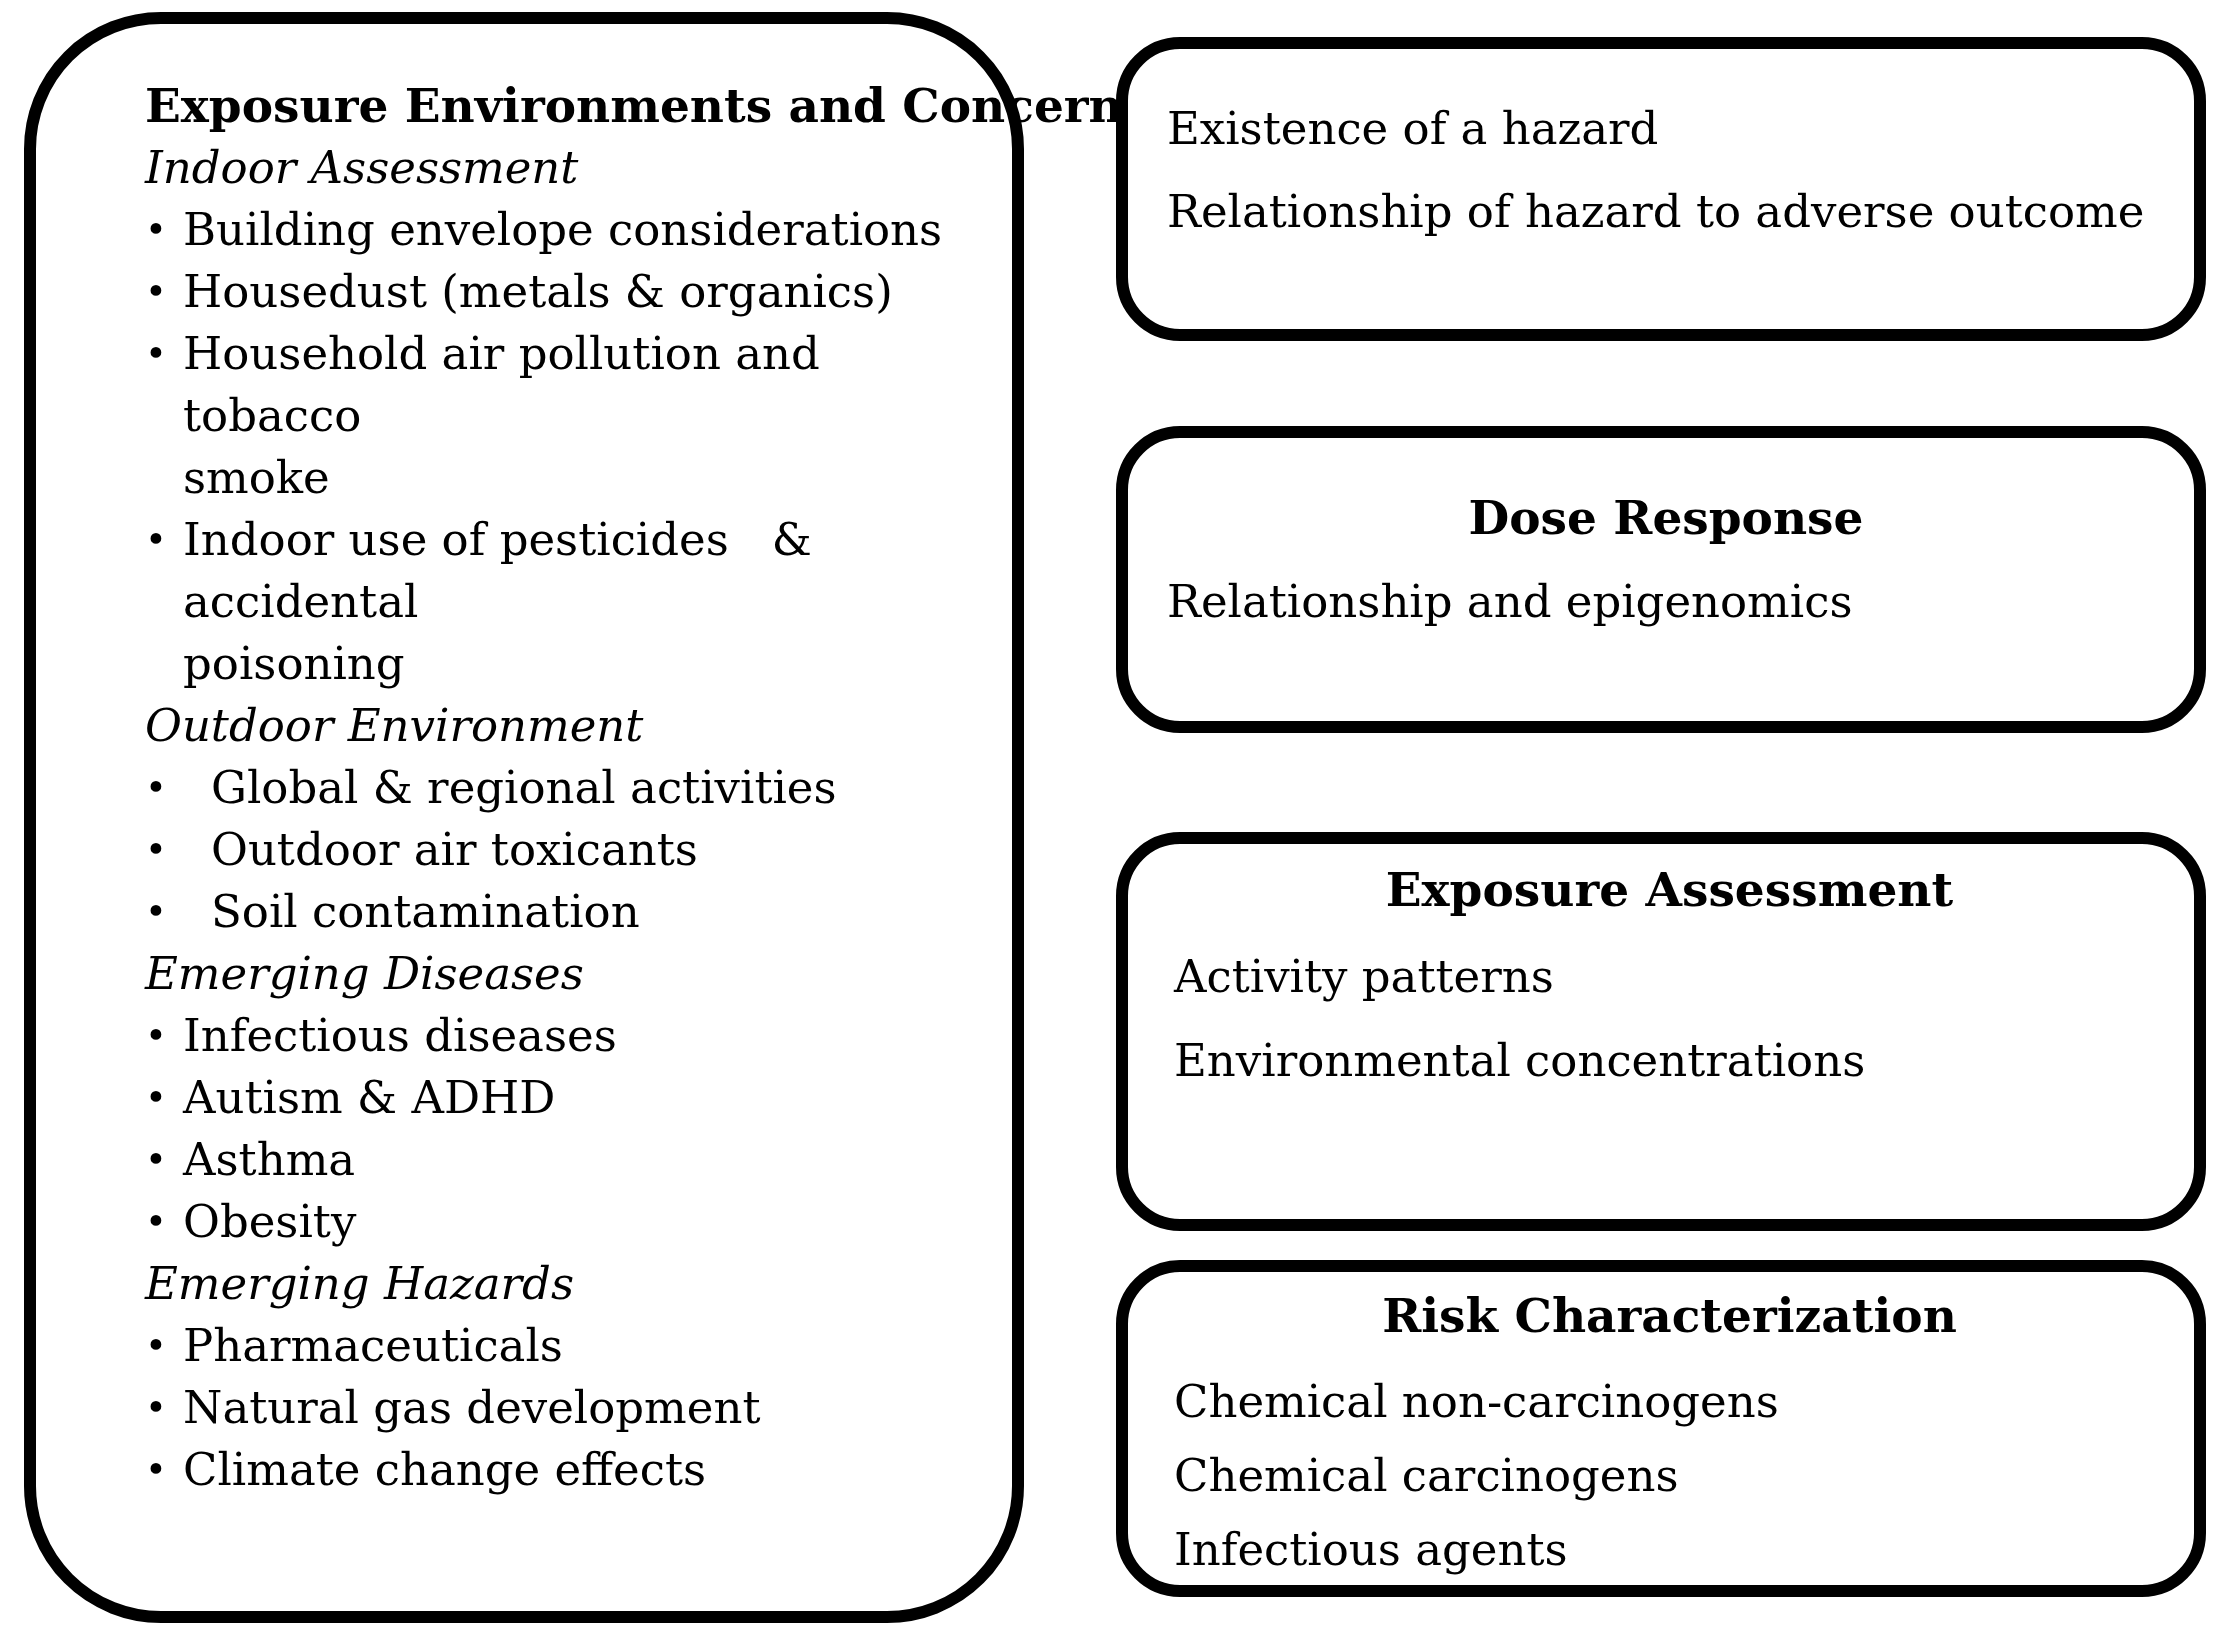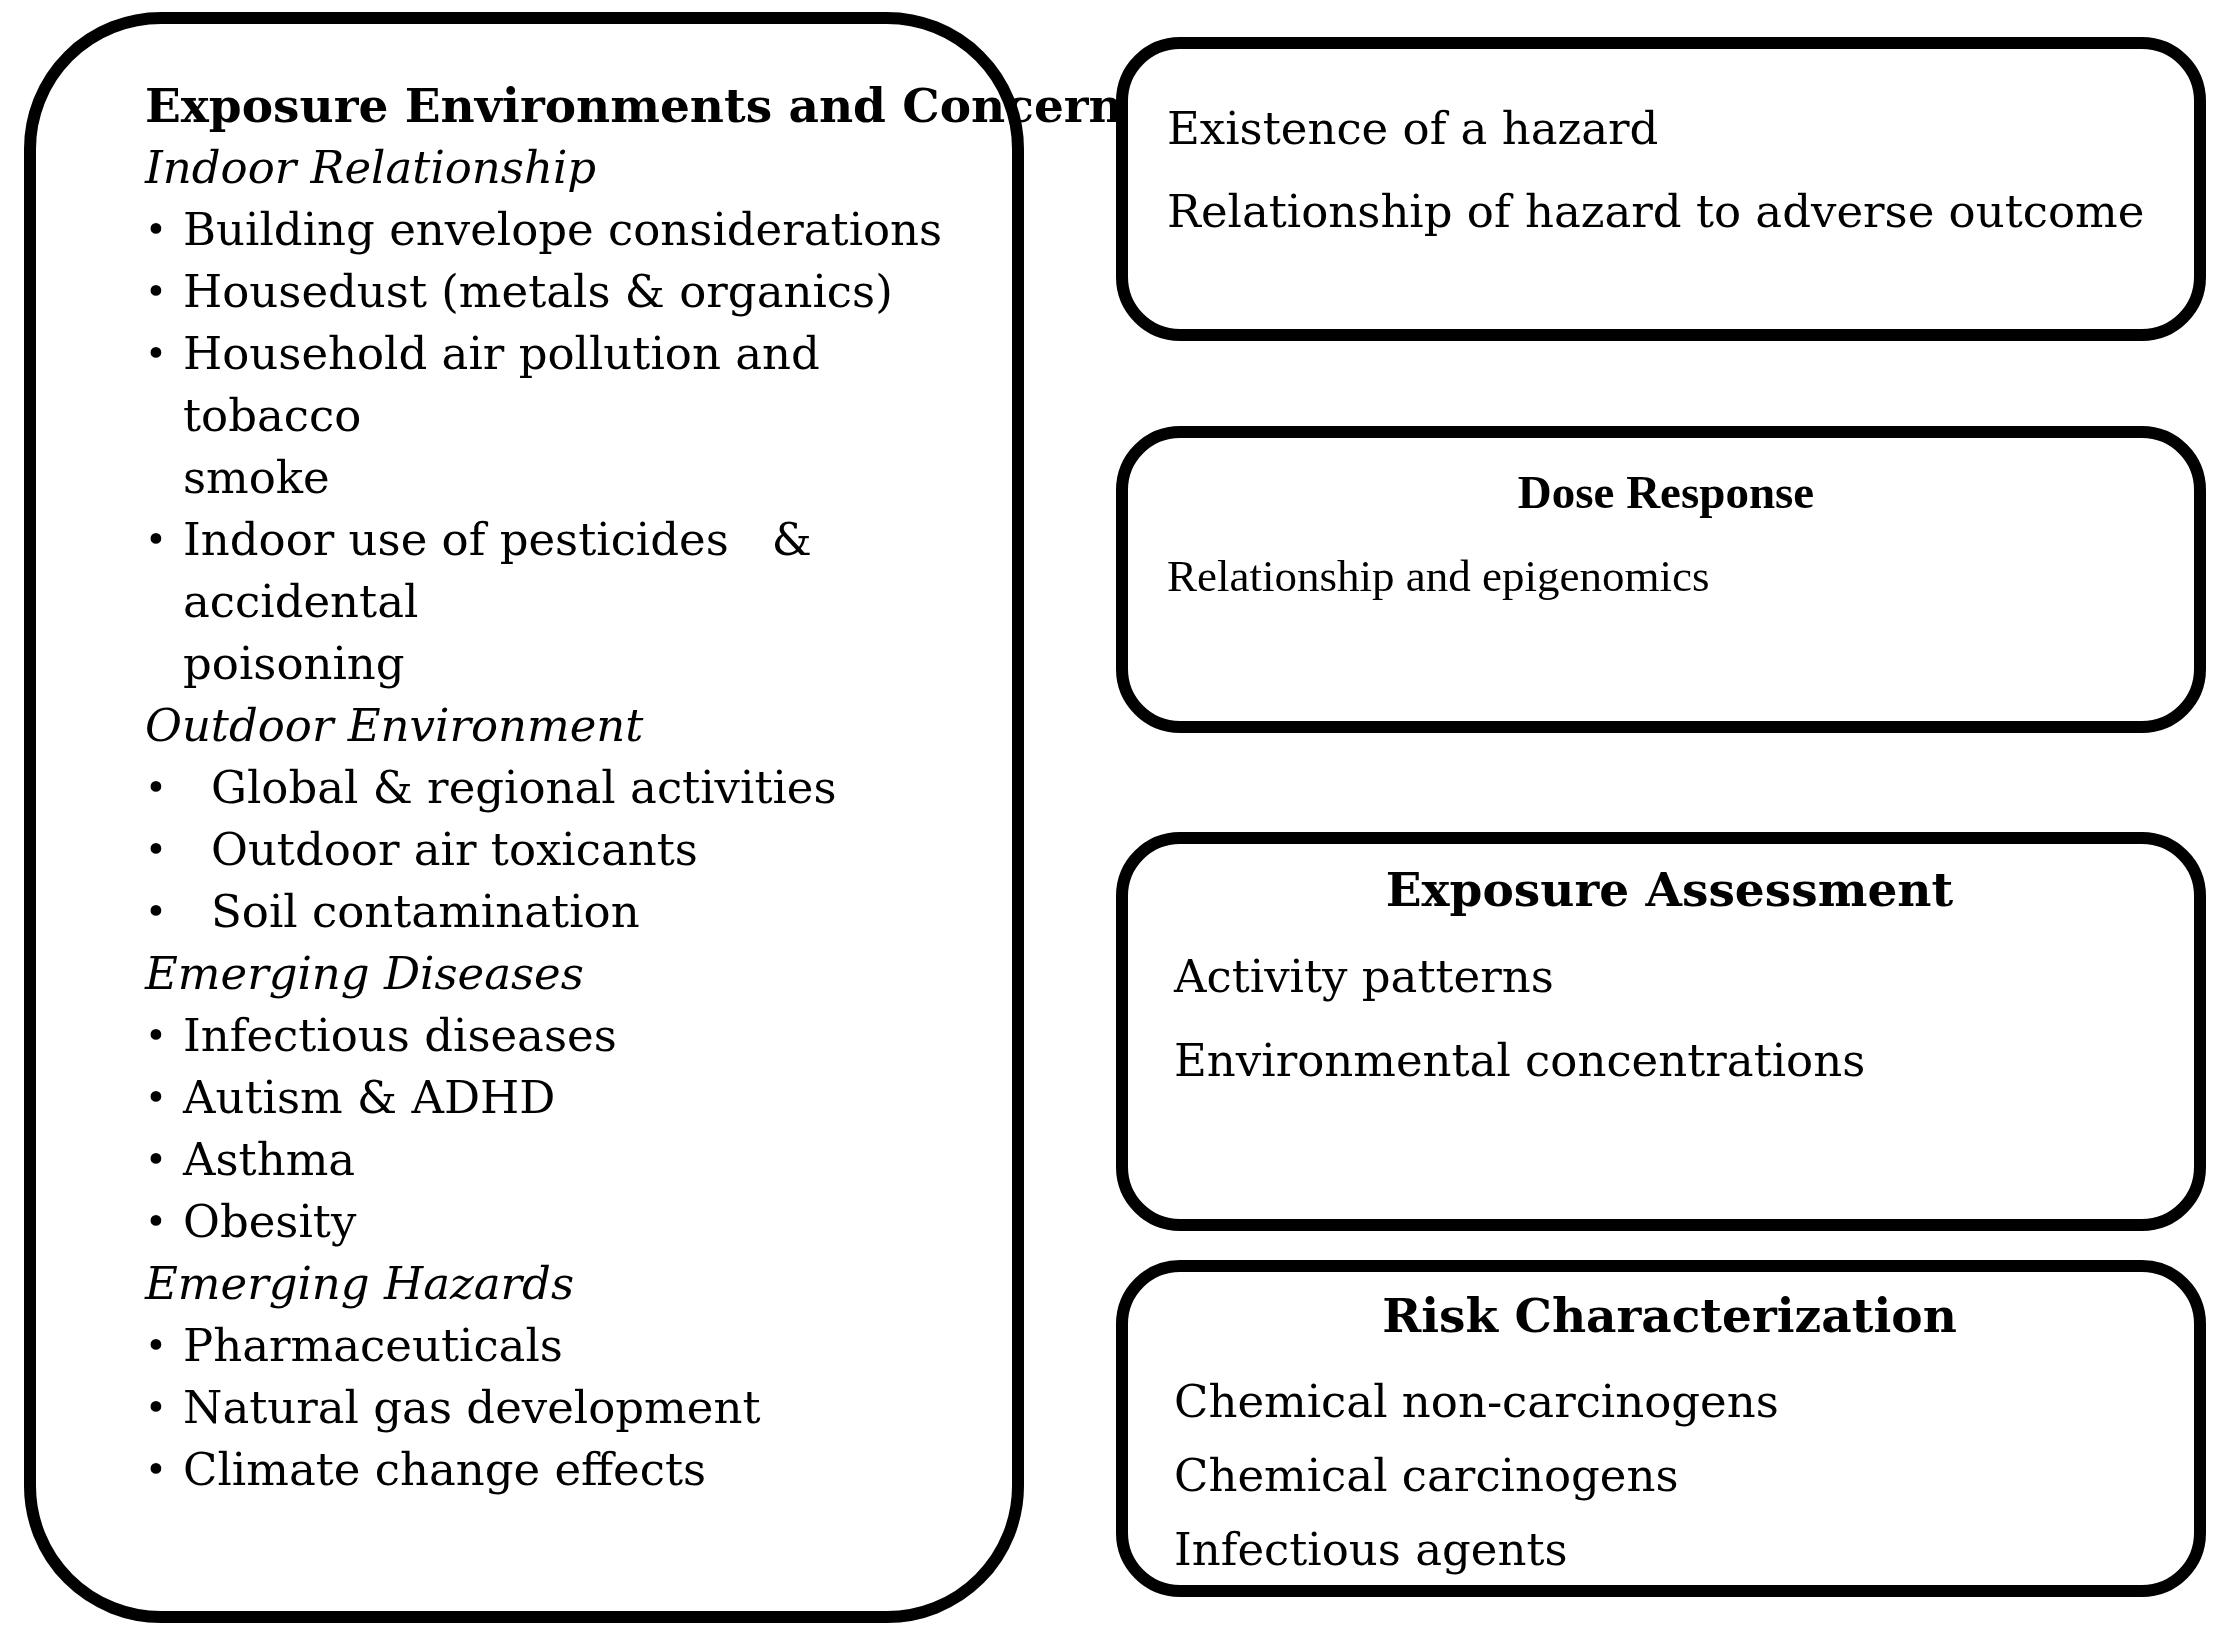--- a/index.html
+++ b/index.html
@@ -71,21 +71,21 @@
   #rp-dose     { top: 426px;  height: 307px; }
   #rp-exposure { top: 832px; height: 399px; }
   #rp-risk     { top: 1260px; height: 337px; }
 
   .rp-inner {
     padding: 0 29px 0 39px;
     font-size: 45px;
     line-height: 62px;
   }
   #rp-hazard   .rp-inner { padding-top: 23px; }
-  #rp-dose     .rp-inner { padding-top: 23px; font-family: Liberation Serif, serif; }
+  #rp-dose     .rp-inner { padding-top: 49px; }
   #rp-exposure .rp-inner { padding-top: 14.6px; }
   #rp-risk     .rp-inner { padding-top: 12.7px; }
 
   .rp-title {
     font-weight: bold;
     font-size: 47px;
     text-align: center;
     line-height: 62px;
     white-space: nowrap;
   }
@@ -99,21 +99,21 @@
 </head>
 <body>
 
 <div class="canvas">
 
   <div class="roundbox" id="left-panel">
     <div class="lp-content">
 
       <div class="lp-title">Exposure Environments and Concerns</div>
 
-      <div class="lp-heading">Indoor Relationship</div>
+      <div class="lp-heading">Indoor Assessment</div>
       <div class="bullet-item">
         <span class="bullet-dot">•</span>
         <span class="bullet-text">Building envelope considerations</span>
       </div>
       <div class="bullet-item">
         <span class="bullet-dot">•</span>
         <span class="bullet-text">Housedust (metals &amp; organics)</span>
       </div>
       <div class="bullet-item">
         <span class="bullet-dot">•</span>

